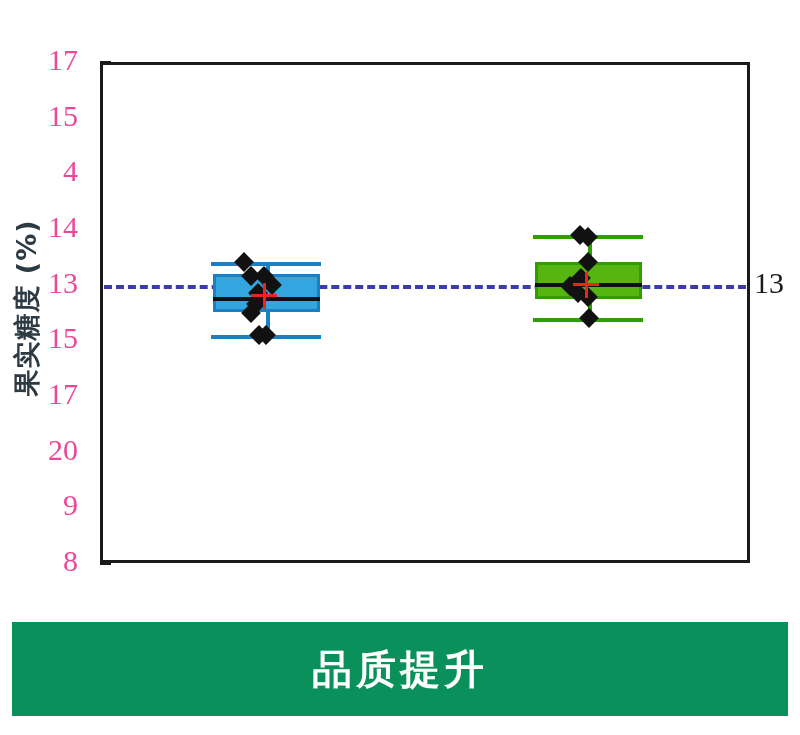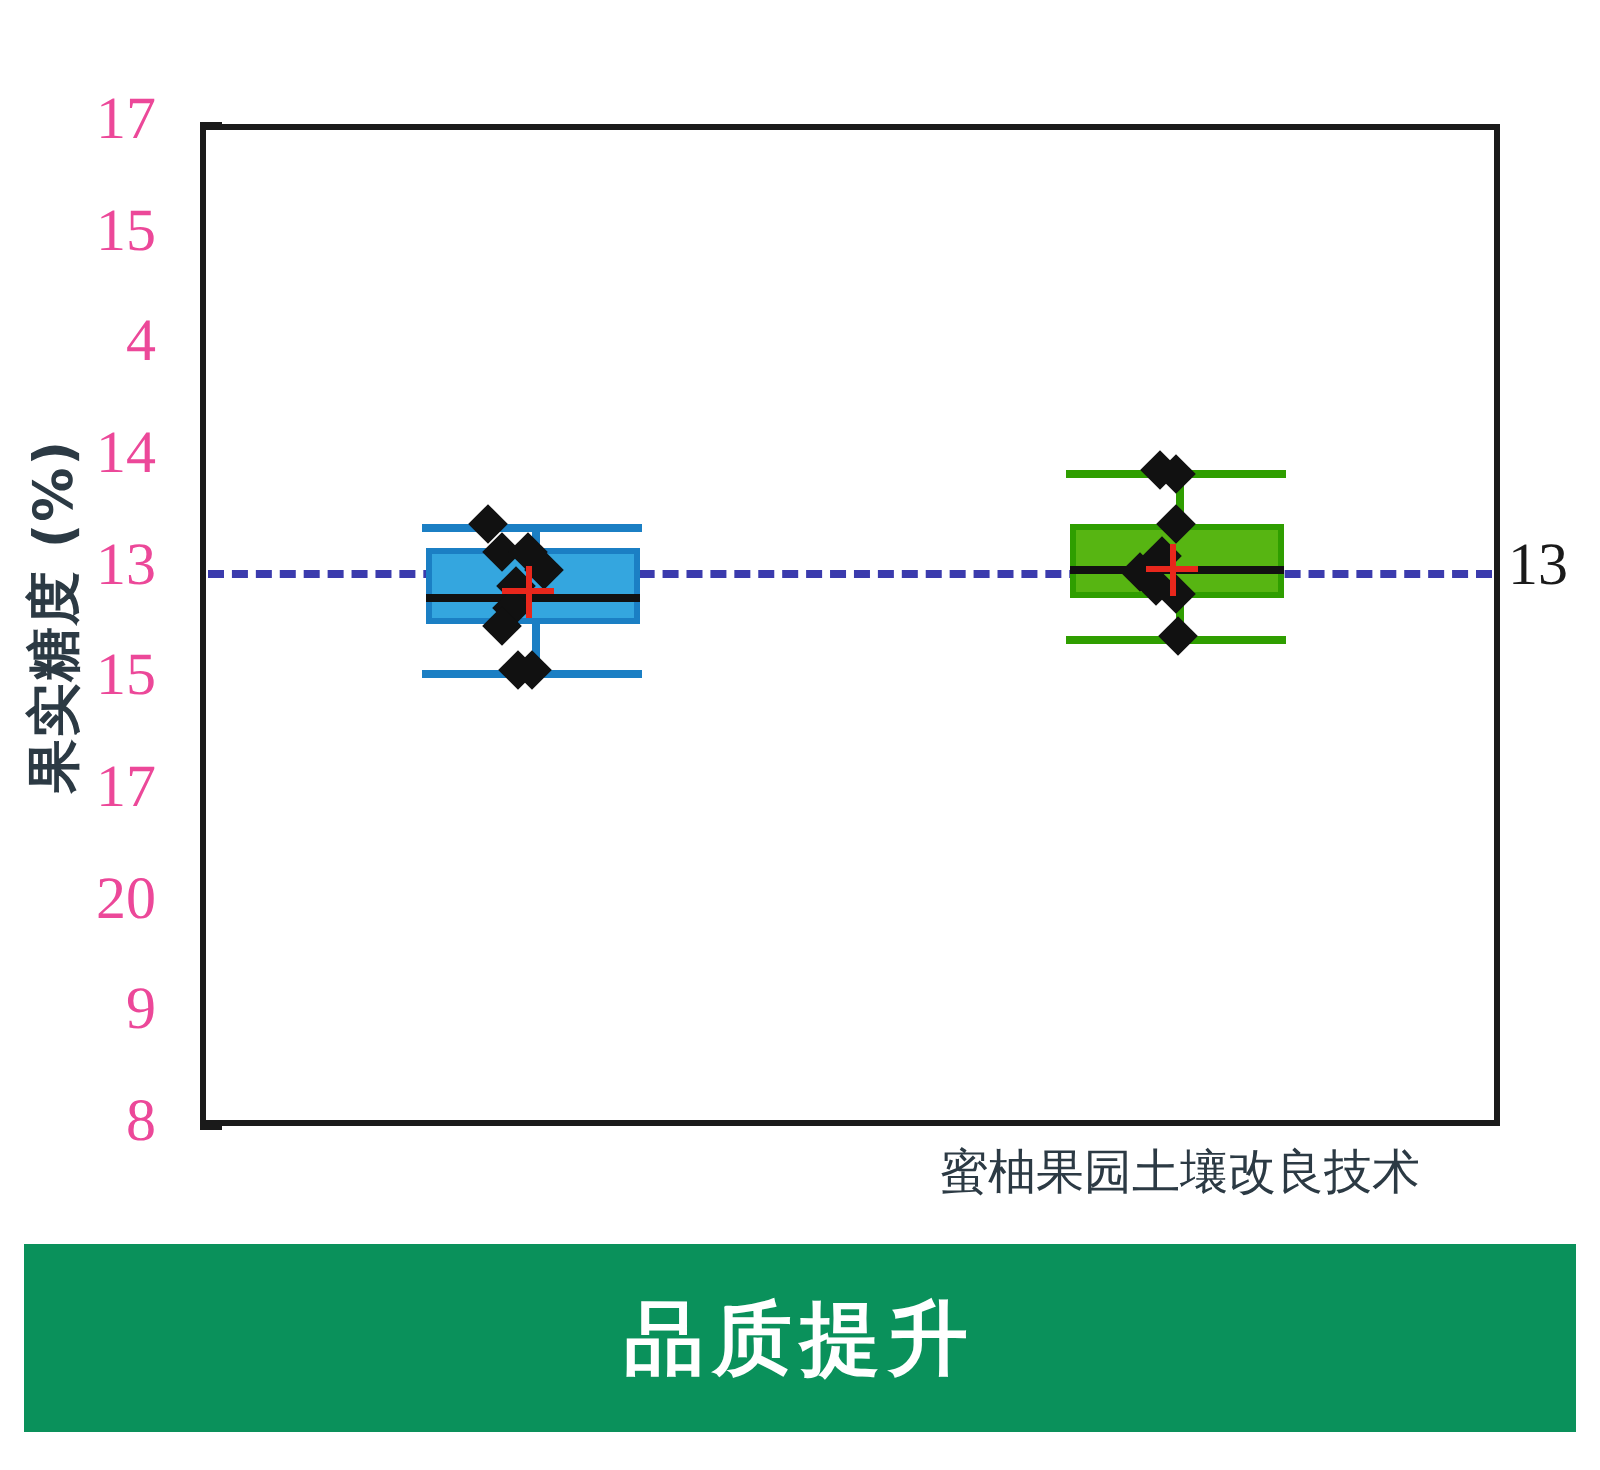--- a/index.html
+++ b/index.html
@@ -253,19 +253,18 @@
         <div class="pt" style="left: 588px; top: 262.4px;"></div>
         <div class="pt" style="left: 581px; top: 277.987px;"></div>
         <div class="pt" style="left: 570px; top: 285.78px;"></div>
         <div class="pt" style="left: 578px; top: 293.017px;"></div>
         <div class="pt" style="left: 588px; top: 296.913px;"></div>
         <div class="pt" style="left: 589px; top: 318.067px;"></div>
         <div class="mean-cross" style="left: 586px; top: 284.667px;"></div>
       </div>
     </div>
 
-  <div class="xtick-label" style="left:410px;">蜜柚果园土壤改良技术</div>
 
   <div class="banner">
     <div class="banner-text">品质提升</div>
   </div>
 
 </div>
 
 </body></html>

